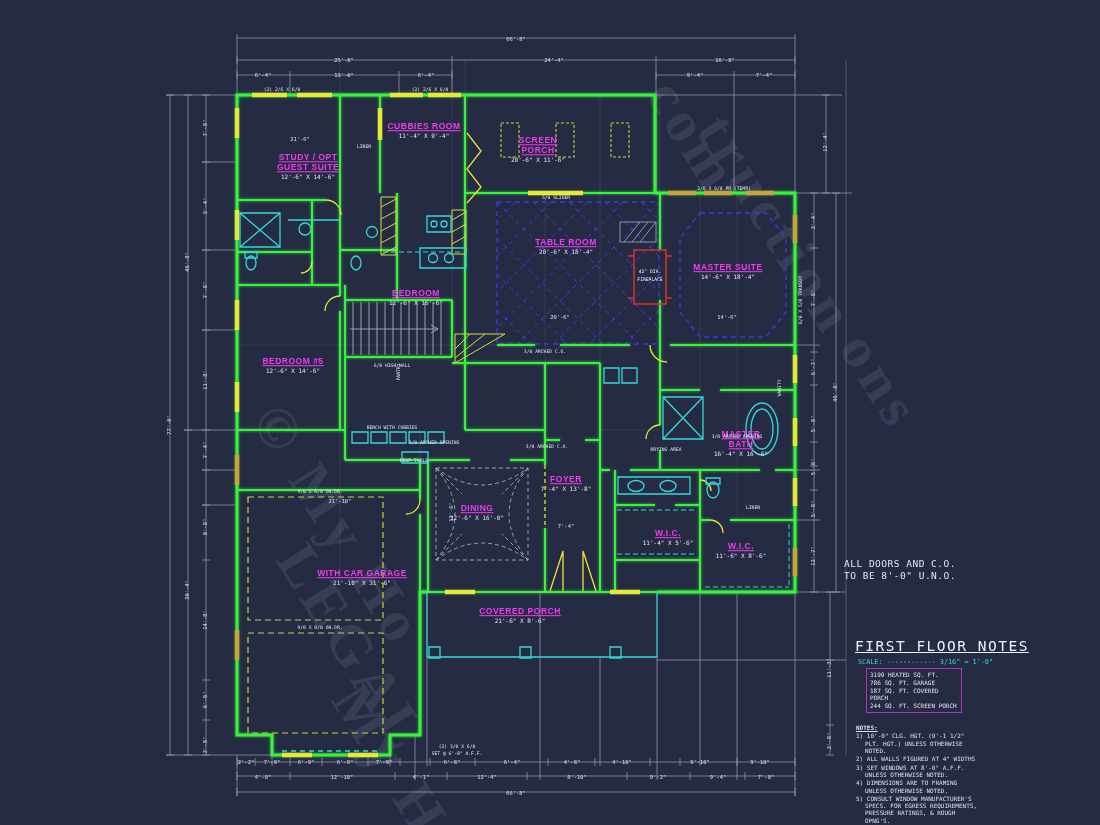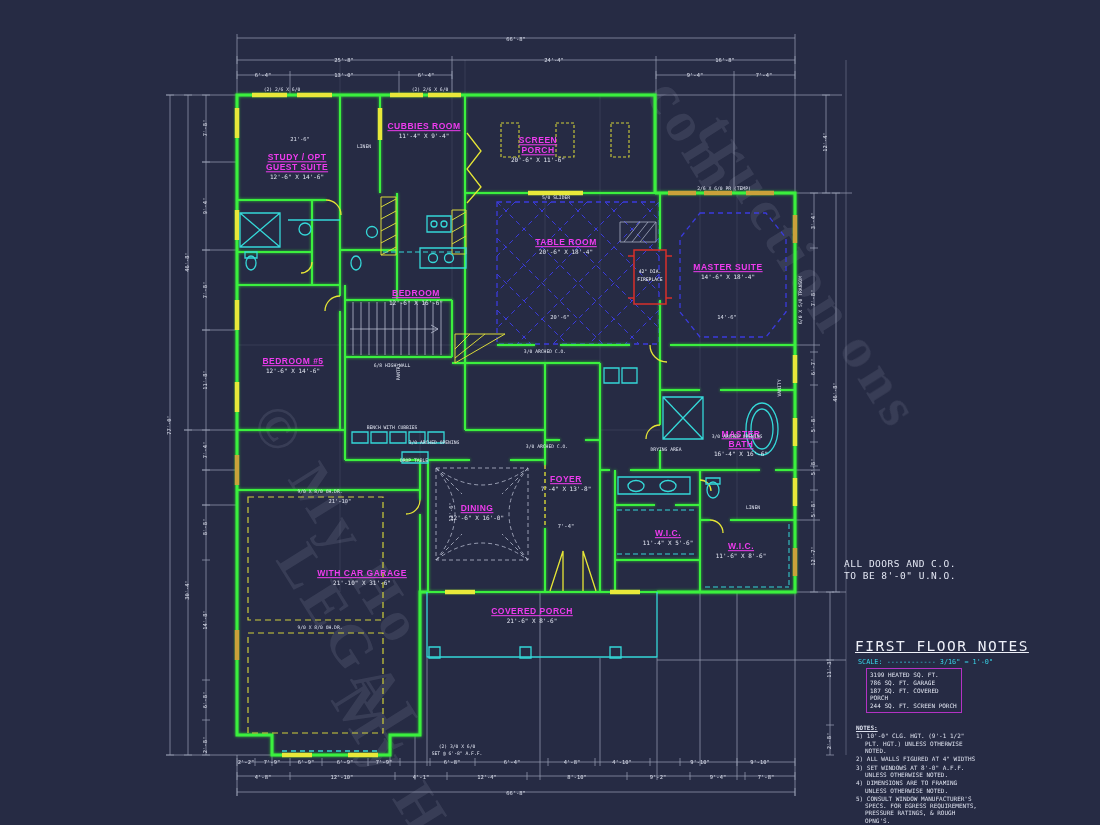--- a/index.html
+++ b/index.html
@@ -178,21 +178,21 @@
 
   <g stroke="#a6acc2" stroke-width="0.8" fill="none">
     <path d="M620,222 h36 v20 h-36 z M624,242 L640,222 M632,242 L648,222 M640,242 L656,222"></path>
   </g>
 
   <g stroke="#d8302a" stroke-width="1.5" fill="none">
     <path d="M634,250 h32 v54 h-32 z M628,256 h6 M628,298 h6 M666,256 h6 M666,298 h6"></path>
   </g>
 </svg>
 
-  <div class="lbl room wrap" style="left:297px;top:167px;width:92px">
+  <div class="lbl room wrap" style="left:308px;top:167px;width:92px">
     <div class="name">STUDY / OPT GUEST SUITE</div>
       <div class="rdims">12'-6" X 14'-6"</div>
     </div>
   <div class="lbl room" style="left:424px;top:131px">
     <div class="name">CUBBIES ROOM</div>
       <div class="rdims">11'-4" X 9'-4"</div>
     </div>
   <div class="lbl room wrap" style="left:538px;top:150px;width:60px">
     <div class="name">SCREEN PORCH</div>
       <div class="rdims">20'-6" X 11'-6"</div>
@@ -230,21 +230,21 @@
       <div class="rdims">11'-4" X 5'-6"</div>
     </div>
   <div class="lbl room" style="left:741px;top:551px">
     <div class="name">W.I.C.</div>
       <div class="rdims">11'-6" X 8'-6"</div>
     </div>
   <div class="lbl room" style="left:362px;top:578px">
     <div class="name">WITH CAR GARAGE</div>
       <div class="rdims">21'-10" X 31'-6"</div>
     </div>
-  <div class="lbl room" style="left:532px;top:616px">
+  <div class="lbl room" style="left:520px;top:616px">
     <div class="name">COVERED PORCH</div>
       <div class="rdims">21'-6" X 8'-6"</div>
     </div>
 
   <div class="lbl tag" style="left:364px;top:147px">LINEN</div>
   <div class="lbl tag" style="left:753px;top:508px">LINEN</div>
   <div class="lbl tag rot" style="left:399px;top:372px">PANTRY</div>
   <div class="lbl tag" style="left:666px;top:450px">DRYING AREA</div>
   <div class="lbl tag rot" style="left:780px;top:388px">VANITY</div>
   <div class="lbl tag fire" style="left:650px;top:272px">42" DIA.</div>

